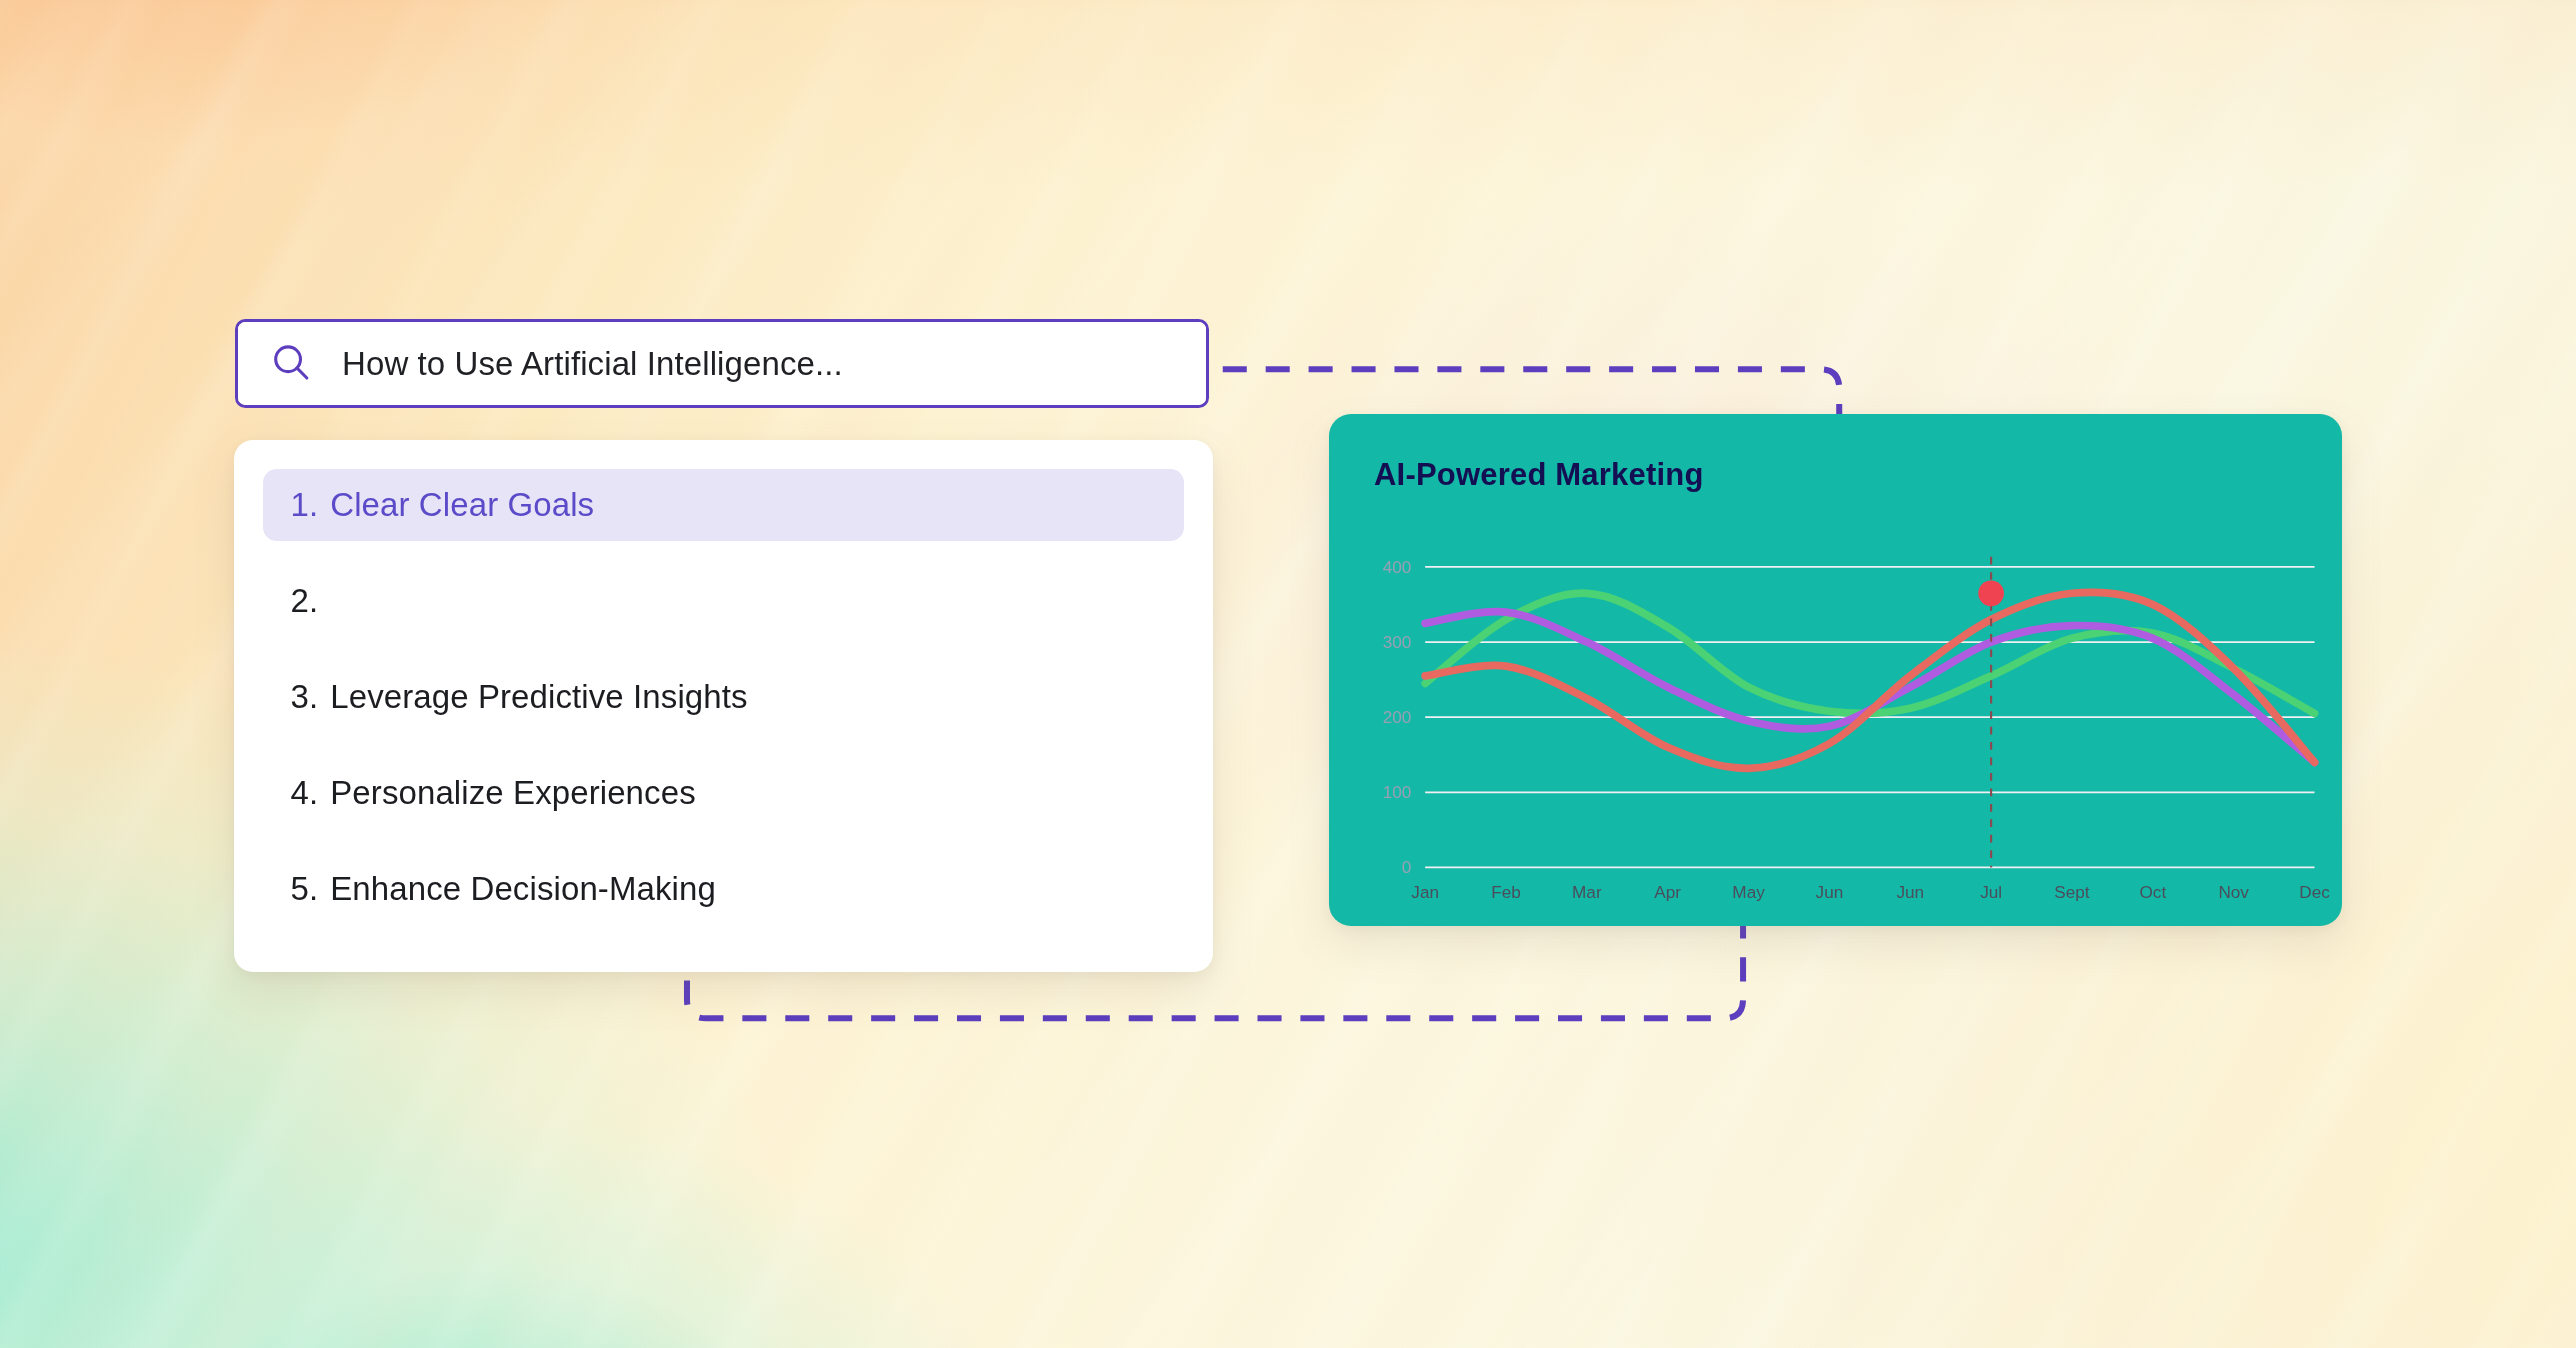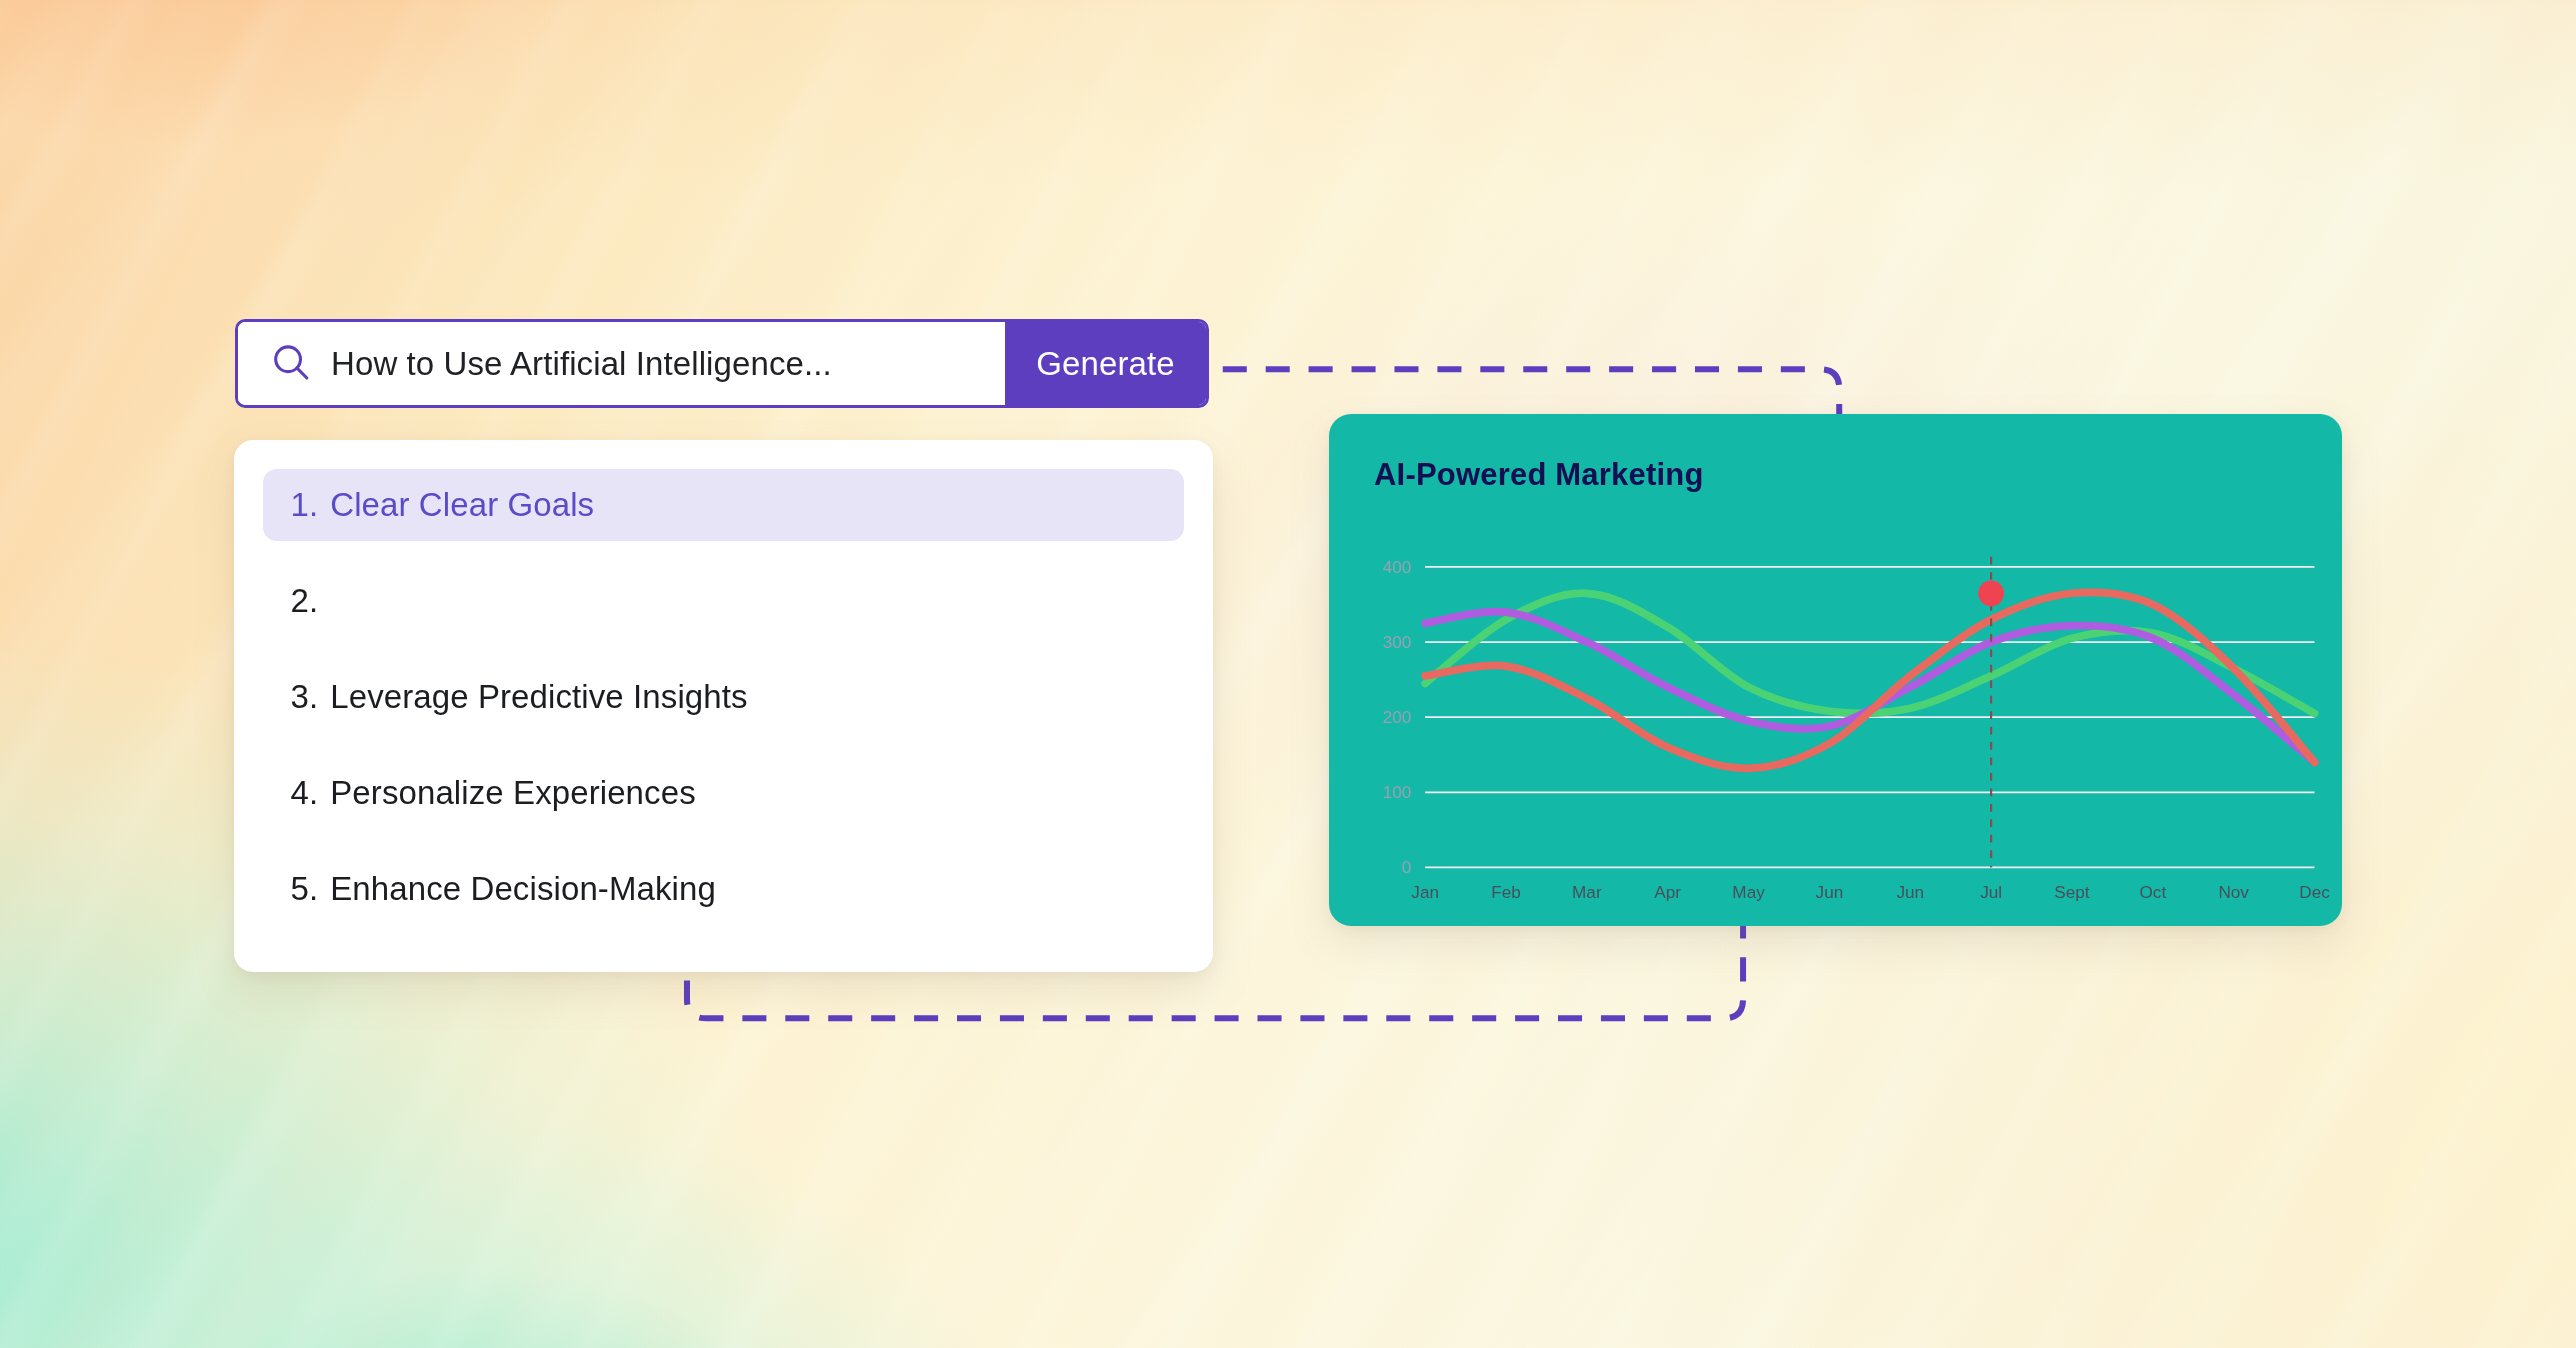--- a/index.html
+++ b/index.html
@@ -86,21 +86,21 @@
     border-radius: 10.3px;
     background: #FFFFFF;
     display: flex;
     align-items: stretch;
     overflow: hidden;
   }
   #search-field {
     flex: 1;
     display: flex;
     align-items: center;
-    gap: 19px;
+    gap: 30px;
     padding-left: 33px;
     background: #FFFFFF;
   }
   #search-icon { width: 41px; height: 41px; flex: none; }
   #search-text {
     font-size: 33px;
     color: #202124;
     letter-spacing: 0.1px;
     white-space: nowrap;
   }
@@ -202,21 +202,20 @@
 </svg>
 
 <div id="search-bar">
   <div id="search-field">
     <svg id="search-icon" viewBox="0 0 48 48">
       <circle cx="20" cy="19" r="14.5" fill="none" stroke="#5C3EBE" stroke-width="3.6"></circle>
       <line x1="30.5" y1="29.5" x2="42" y2="41" stroke="#5C3EBE" stroke-width="3.6" stroke-linecap="round"></line>
     </svg>
     <span id="search-text">How to Use Artificial Intelligence...</span>
   </div>
-  <button id="generate-button">Generate</button>
 </div>
 
 <div id="list-card">
   <div class="list-item active">
     <span class="num">1.</span>
     <span>Clear Clear Goals</span>
   </div>
   <div class="list-gap"></div>
   <div class="list-item">
     <span class="num">2.</span>

